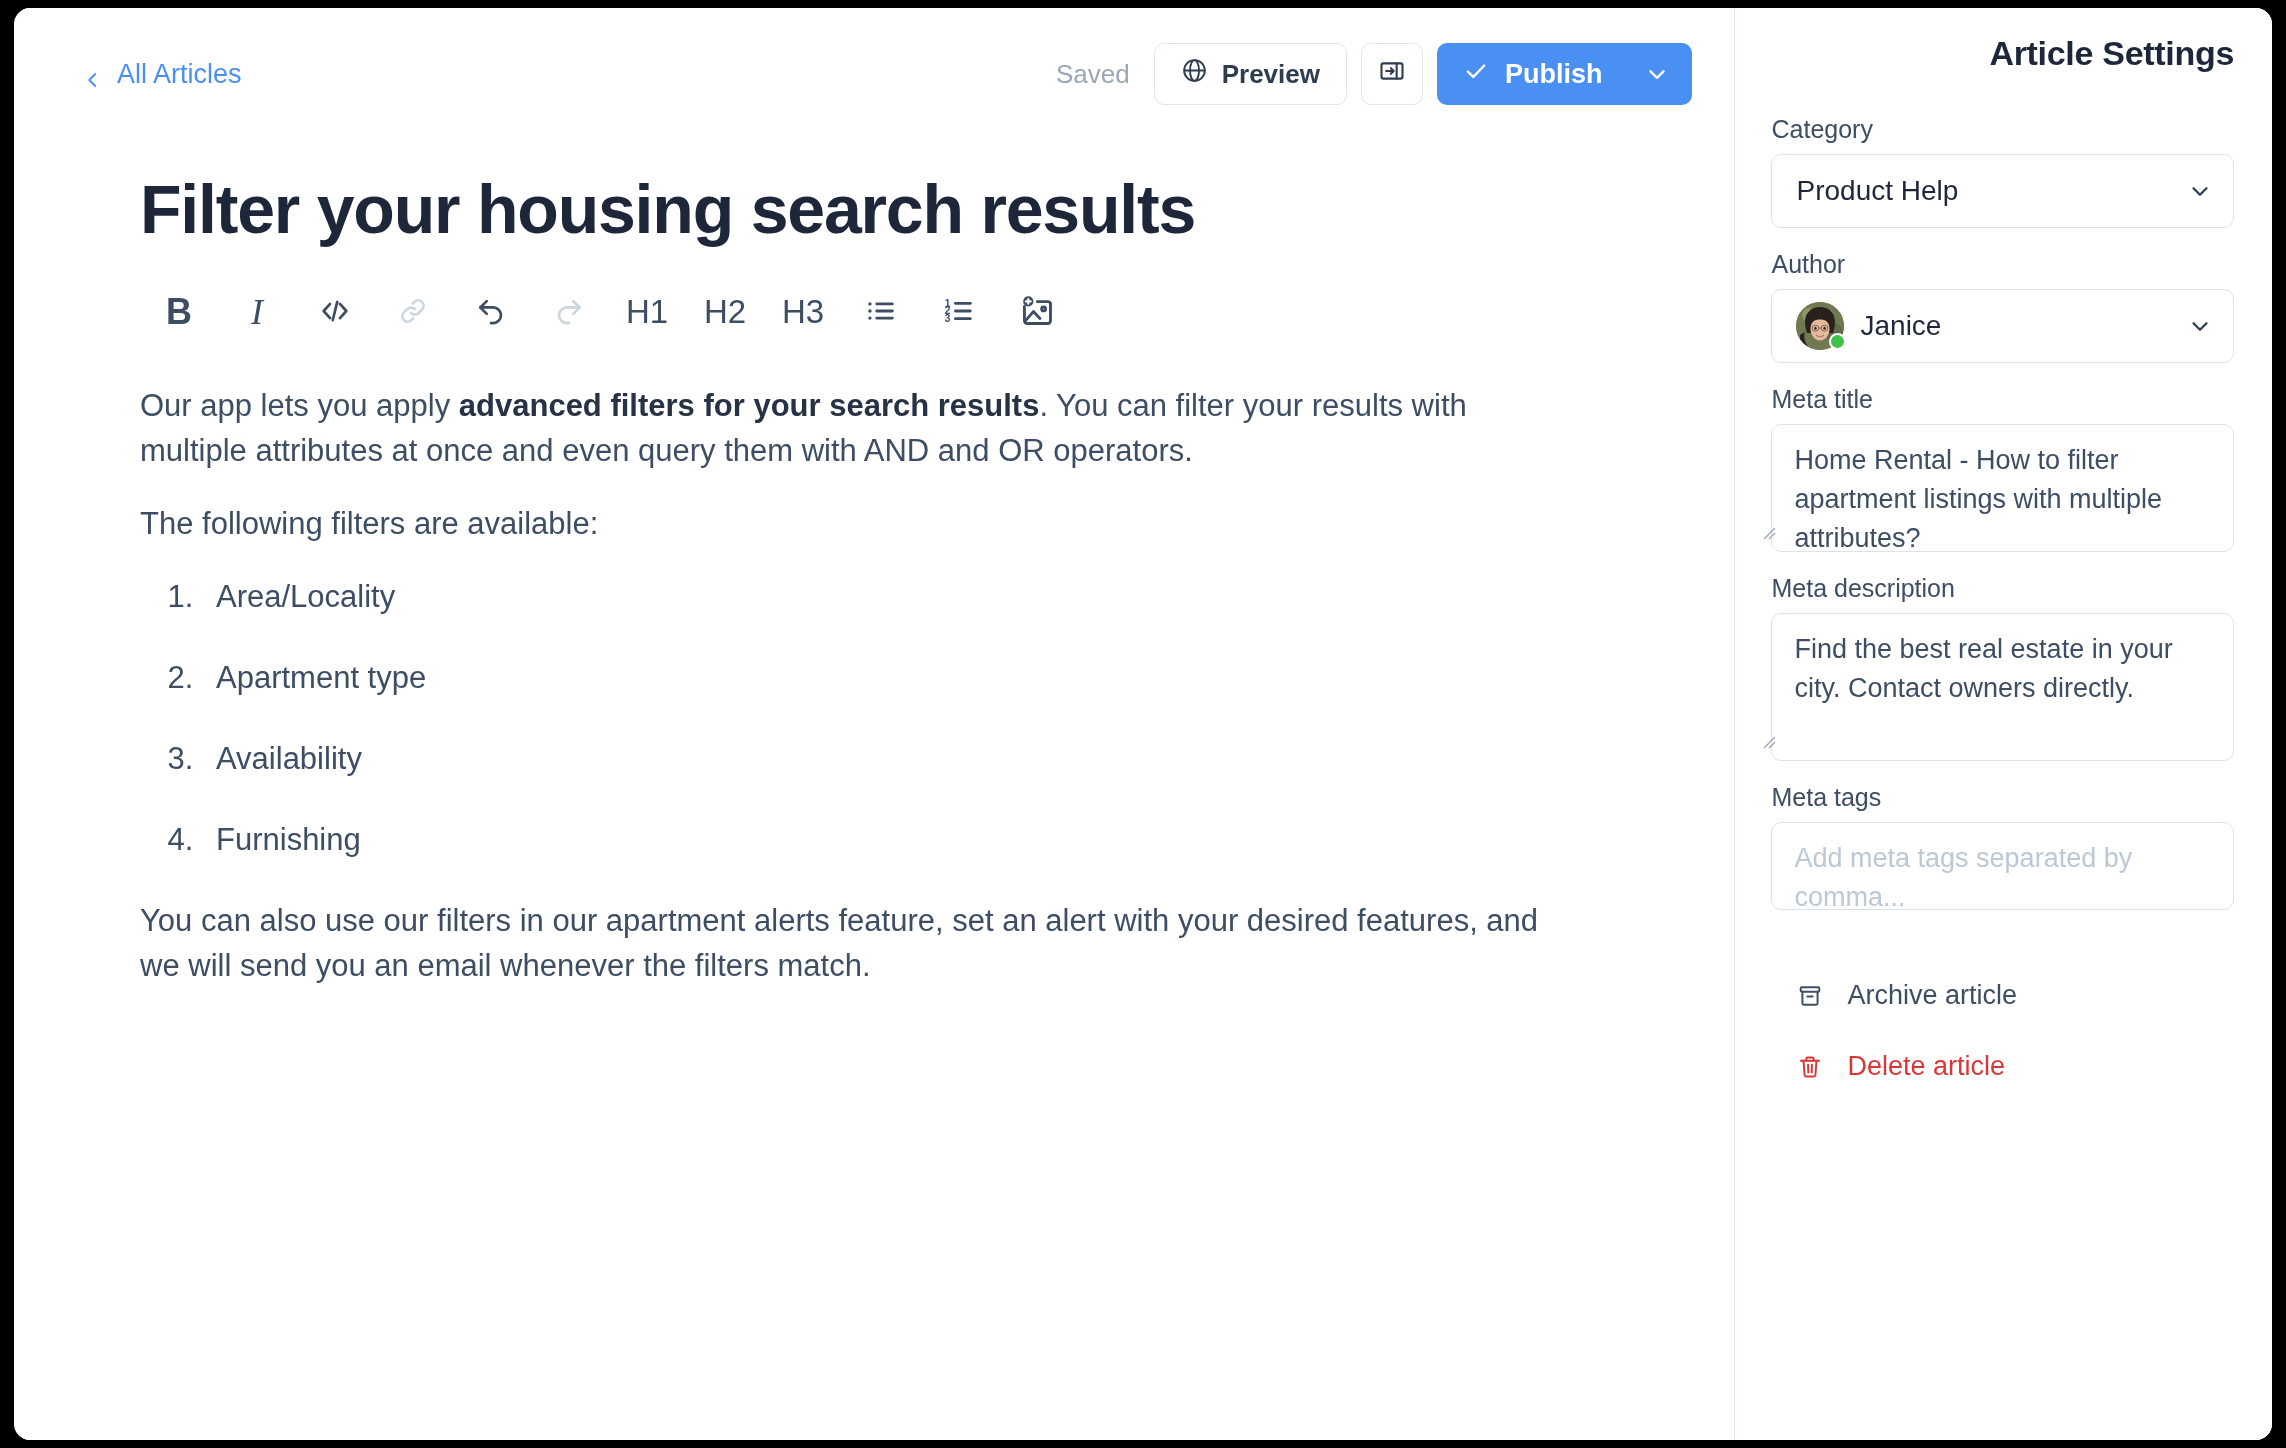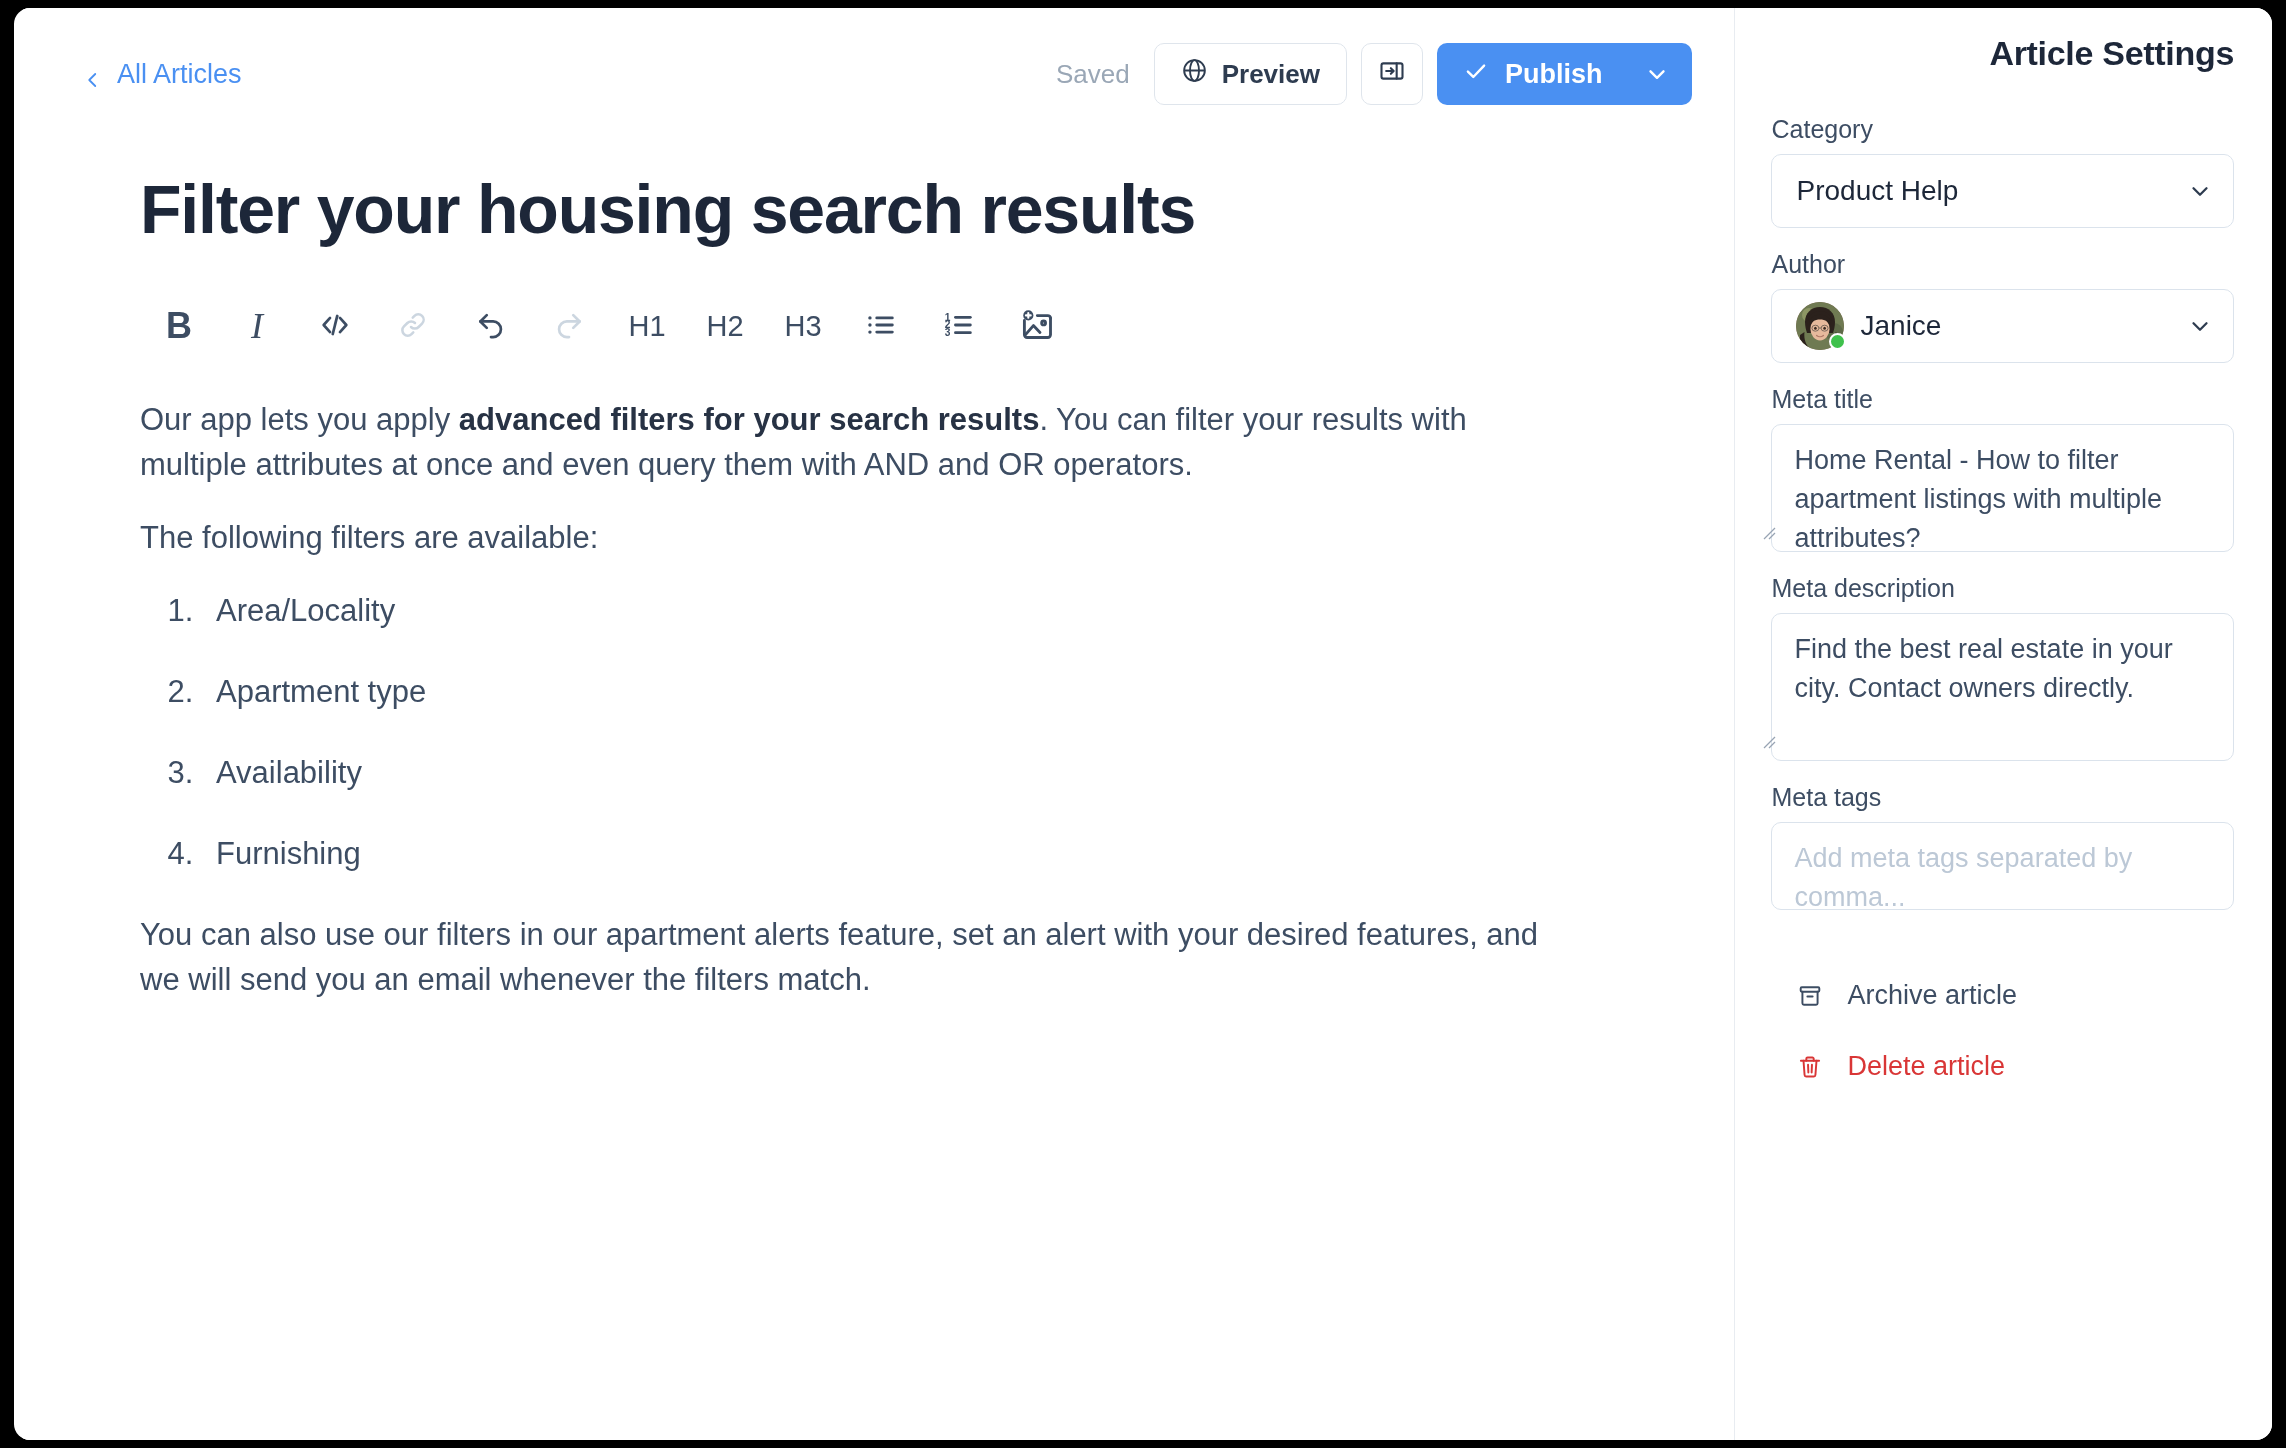--- a/index.html
+++ b/index.html
@@ -113,21 +113,21 @@
   .article {
     padding: 30px 62px 0 118px;
   }
 
   .article-title {
     font-size: 68px;
     font-weight: 700;
     color: #1d2739;
     letter-spacing: -1.2px;
     line-height: 1.15;
-    margin-bottom: 46px;
+    margin-bottom: 32px;
   }
 
   .format-toolbar {
     display: flex;
     align-items: center;
     gap: 0;
     margin-bottom: 40px;
   }
   .tool-btn {
     width: 78px;
@@ -136,21 +136,21 @@
     align-items: center;
     justify-content: center;
     color: #3d4d63;
     cursor: pointer;
     background: none;
     border: none;
     font-family: "Liberation Sans", sans-serif;
   }
   .tool-btn.disabled { color: #ccd6e0; }
   .tool-btn.txt {
-    font-size: 29px;
+    font-size: 33px;
     font-weight: 500;
   }
   .tool-btn.bold-glyph { font-size: 36px; font-weight: 800; }
   .tool-btn.italic-glyph { font-size: 36px; font-style: italic; font-family: "Liberation Serif", serif; }
 
   .body-text {
     color: #3d4d63;
     font-size: 31px;
     line-height: 1.45;
     max-width: 1420px;

